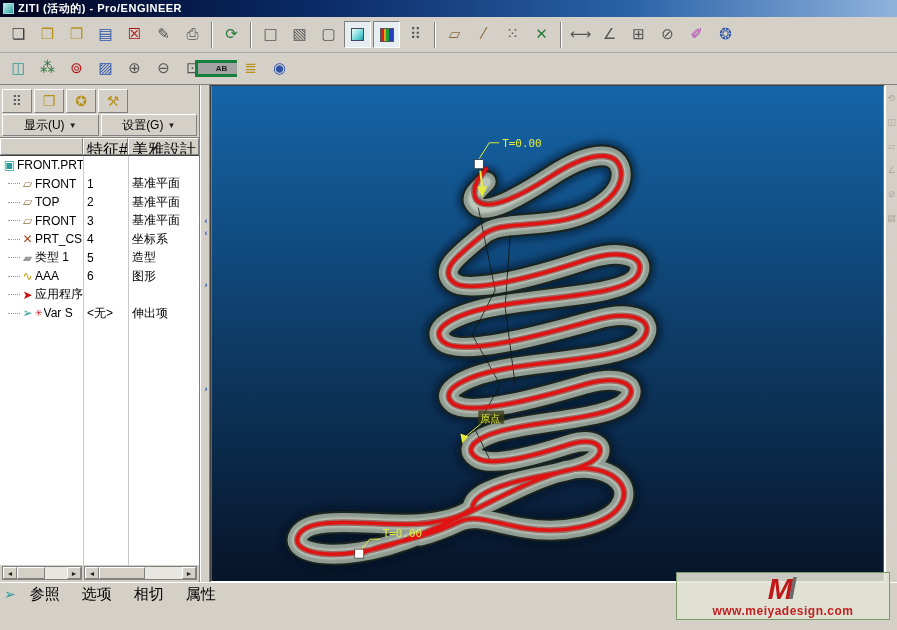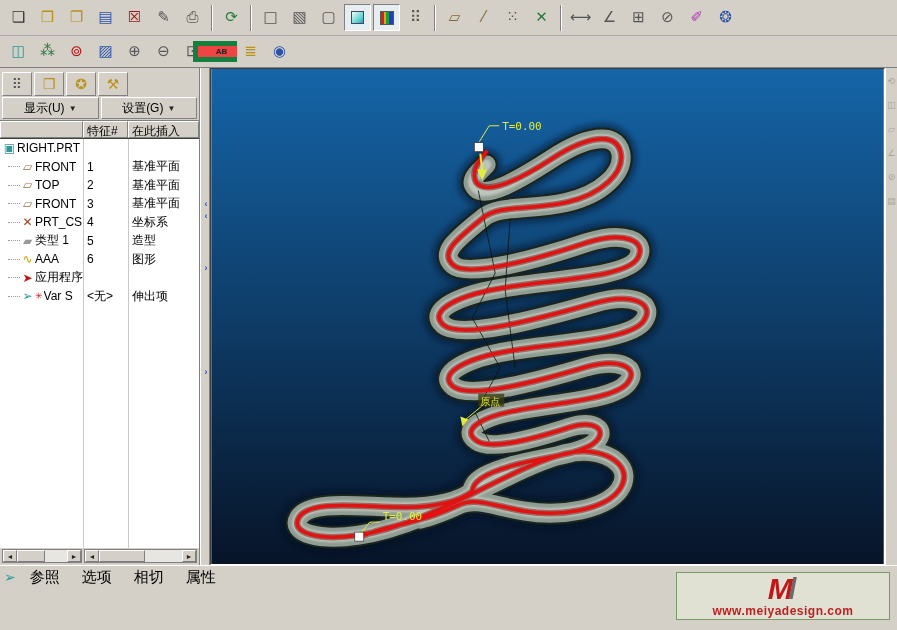--- a/index.html
+++ b/index.html
@@ -26,37 +26,37 @@
   .tbtn { width:27px; height:27px; margin:0 1px; display:flex; align-items:center; justify-content:center;
     background:#d4d0c8; border:1px solid #d4d0c8; }
   .tbtn.pressed { border-color:#808080 #fff #fff #808080; background:#e6eef2; }
   .tbtn .g { font-size:15px; line-height:1; font-family:"DejaVu Sans", sans-serif; color:#333; }
   .sep { width:2px; height:26px; margin:0 4px; border-left:1px solid #808080; border-right:1px solid #fff; }
   .g.yel{color:#b8921a} .g.red{color:#b01010} .g.blu{color:#2a52a8} .g.grn{color:#2a7a3a}
   .g.cyn{color:#2a9a9a} .g.mag{color:#b03ab0} .g.brn{color:#8a6a3a} .g.dgr{color:#555}
   .shade-cube { width:13px; height:13px; border:1px solid #446; background:linear-gradient(135deg,#eefffc,#58cfd0 70%,#2f9aa8); }
   .rainbow { width:14px; height:14px; border:1px solid #555;
     background:linear-gradient(90deg,#d02020 0 25%,#e8a020 25% 45%,#20a030 45% 70%,#2040c0 70% 100%); }
-  .ab-box { font-size:8px; font-weight:bold; border:5px solid #15803d; padding:1px 18px; background:#ef4444; color:#222; }
+  .ab-box { font-size:8px; font-weight:bold; border:3px solid #15803d; padding:1px 18px; background:#a3a3a3; color:#222; }
 
   
   .main { display:flex; height:497px; }
 
   
   .left-panel { width:200px; background:#d4d0c8; display:flex; flex-direction:column; border-right:1px solid #808080; }
   .panel-tabs { height:28px; display:flex; align-items:flex-end; padding:2px 2px 0 2px; gap:2px; }
   .ptab { width:30px; height:24px; display:flex; align-items:center; justify-content:center;
     border:1px solid; border-color:#fff #808080 #808080 #fff; background:#d4d0c8; }
   .ptab .g { font-size:14px; font-family:"DejaVu Sans", sans-serif; }
   .panel-ctrl { height:24px; display:flex; padding:1px 2px; gap:2px; }
   .drop-btn { flex:1; display:flex; align-items:center; justify-content:center; gap:4px; font-size:12px;
     border:1px solid; border-color:#fff #808080 #808080 #fff; background:#d4d0c8; }
   .drop-btn .arr { font-size:8px; color:#222; }
   .grid-header { height:18px; display:flex; background:#d4d0c8; border-top:1px solid #808080; }
-  .gh-cell { border:1px solid; border-color:#fff #808080 #808080 #fff; font-size:12px; padding:1px 3px;
+  .gh-cell { border:1px solid; border-color:#fff #808080 #808080 #fff; font-size:16px; padding:1px 3px;
     white-space:nowrap; overflow:hidden; }
   .gh-tree { width:83px; } .gh-no { width:45px; } .gh-type { width:72px; flex:1; }
   .tree-body { flex:1; background:#fff; position:relative; overflow:hidden; border-top:1px solid #404040; }
   .colline { position:absolute; top:0; bottom:0; width:1px; background:#c8c8c8; }
   .tree-row { position:relative; height:18.5px; display:flex; align-items:center; white-space:nowrap; }
   .cell-tree { width:83px; display:flex; align-items:center; overflow:hidden; padding-left:2px; }
   .cell-no { width:45px; padding-left:4px; overflow:hidden; }
   .cell-type { flex:1; padding-left:4px; overflow:hidden; }
   .indent { width:12px; flex:none; border-bottom:1px dotted #9a9a9a; height:1px; margin-left:6px; }
   .ticon { font-family:"DejaVu Sans", sans-serif; font-size:12px; width:15px; flex:none; text-align:center; line-height:1; }
@@ -101,20 +101,24 @@
   .wm-slash { color:#6a6a6a; font-weight:bold; font-size:30px; margin:0 1px 0 -2px; }
   .wm-cn { color:#141414; font-weight:bold; font-size:24px; letter-spacing:1px; position:relative; }
   .wm-small { position:absolute; top:-7px; left:30px; font-size:6px; color:#c01818; letter-spacing:2px; font-weight:normal; }
   .wm-url { color:#c02020; font-weight:bold; font-size:12px; margin-top:0; letter-spacing:.5px; }
 </style>
 </head>
 <body>
 
 <div class="win">
 
+  <div class="titlebar">
+    <div class="title-icon"></div>
+    <span class="ttl">ZITI (活动的) - Pro/ENGINEER</span>
+  </div>
 
 
   <div class="tb tb1">
     <div class="tbtn">
         <span class="g">❏</span>
       </div>
     <div class="tbtn">
         <span class="g yel">❒</span>
       </div>
     <div class="tbtn">
@@ -245,30 +249,30 @@
           <span class="arr">▼</span>
         </div>
         <div class="drop-btn">
           <span>设置(G)</span>
           <span class="arr">▼</span>
         </div>
       </div>
       <div class="grid-header">
         <div class="gh-cell gh-tree"></div>
         <div class="gh-cell gh-no">特征#</div>
-        <div class="gh-cell gh-type">在此插入</div>
+        <div class="gh-cell gh-type">美雅設計</div>
       </div>
       <div class="tree-body">
         <div class="colline" style="left:83px"></div>
         <div class="colline" style="left:128px"></div>
 
         <div class="tree-row">
           <div class="cell-tree">
               <span class="ticon" style="color:#2a9a9a">▣</span>
-              <span class="tlabel">RIGHT.PRT</span>
+              <span class="tlabel">FRONT.PRT</span>
             </div>
           <div class="cell-no"></div>
           <div class="cell-type"></div>
         </div>
         <div class="tree-row">
           <div class="cell-tree">
               <span class="indent"></span>
               <span class="ticon" style="color:#9a7040">▱</span>
               <span class="tlabel">FRONT</span>
             </div>

